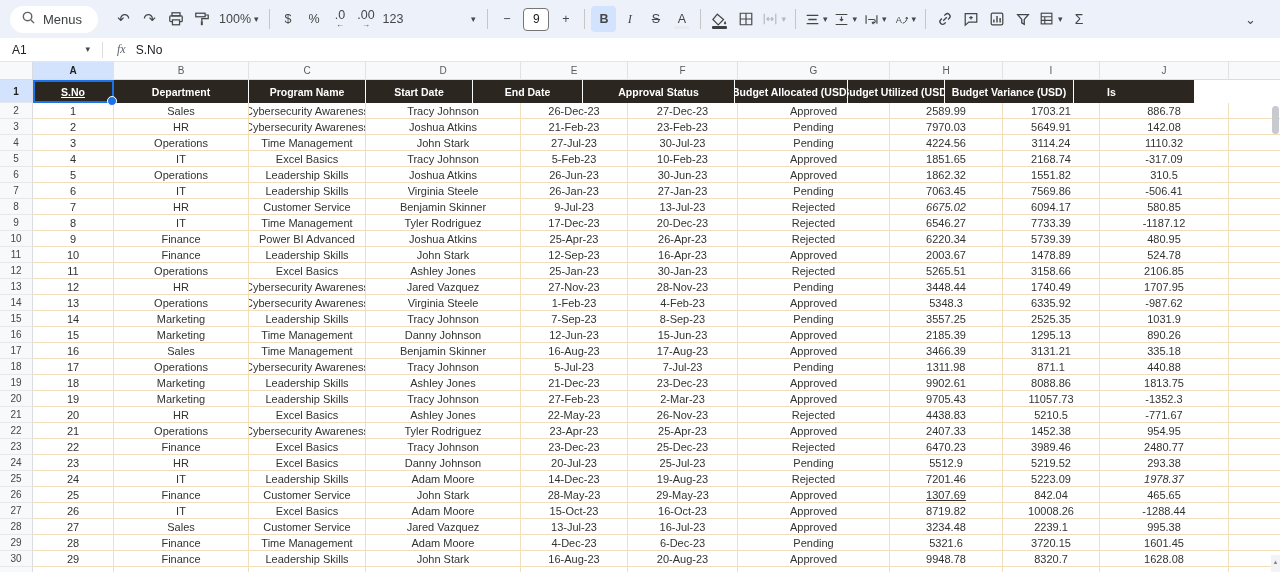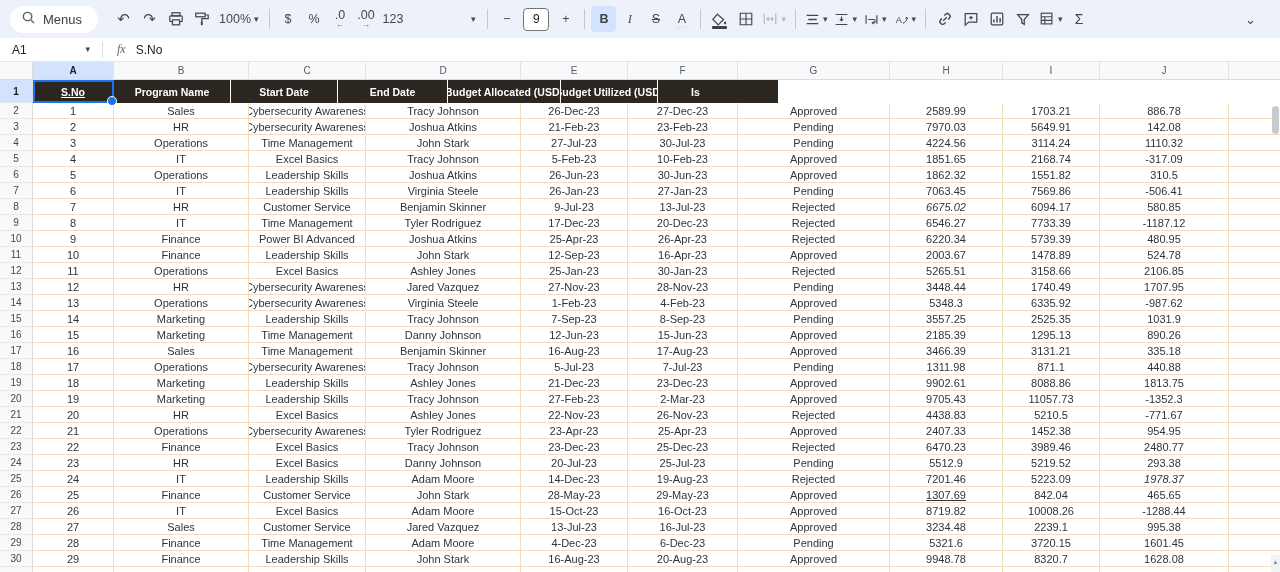--- a/index.html
+++ b/index.html
@@ -262,25 +262,28 @@
       <div class="letter" style="width: 110px; height: 18px;">F</div>
       <div class="letter" style="width: 152px; height: 18px;">G</div>
       <div class="letter" style="width: 113px; height: 18px;">H</div>
       <div class="letter" style="width: 97px; height: 18px;">I</div>
       <div class="letter" style="width: 129px; height: 18px;">J</div>
       <div class="letter" style="width: 120px; height: 18px;"></div>
     </div>
   <div class="row" id="header-row">
       <div class="gut selrow" style="height: 23px;">1</div>
       <div class="hcell underlined" style="width: 81px; height: 23px;">S.No</div>
+      <div class="hcell" style="width: 135px; height: 23px;">Department</div>
       <div class="hcell" style="width: 117px; height: 23px;">Program Name</div>
       <div class="hcell" style="width: 107px; height: 23px;">Start Date</div>
       <div class="hcell" style="width: 110px; height: 23px;">End Date</div>
+      <div class="hcell" style="width: 152px; height: 23px;">Approval Status</div>
       <div class="hcell" style="width: 113px; height: 23px;">Budget Allocated (USD)</div>
       <div class="hcell" style="width: 97px; height: 23px;">Budget Utilized (USD)</div>
+      <div class="hcell" style="width: 129px; height: 23px;">Budget Variance (USD)</div>
       <div class="hcell partial" style="width: 120px; height: 23px;">Is</div>
     </div>
   <div id="rows-container">
       <div class="row">
         <div class="gut" style="height: 16px;">2</div>
         <div class="dcell" style="width: 81px; height: 16px;">1</div>
         <div class="dcell" style="width: 135px; height: 16px;">Sales</div>
         <div class="dcell" style="width: 117px; height: 16px;">Cybersecurity Awareness</div>
         <div class="dcell" style="width: 155px; height: 16px;">Tracy Johnson</div>
         <div class="dcell" style="width: 107px; height: 16px;">26-Dec-23</div>
@@ -542,21 +545,21 @@
         <div class="dcell" style="width: 97px; height: 16px;">11057.73</div>
         <div class="dcell" style="width: 129px; height: 16px;">-1352.3</div>
         <div class="dcell kcol" style="width: 120px; height: 16px;"></div>
       </div>
       <div class="row">
         <div class="gut" style="height: 16px;">21</div>
         <div class="dcell" style="width: 81px; height: 16px;">20</div>
         <div class="dcell" style="width: 135px; height: 16px;">HR</div>
         <div class="dcell" style="width: 117px; height: 16px;">Excel Basics</div>
         <div class="dcell" style="width: 155px; height: 16px;">Ashley Jones</div>
-        <div class="dcell" style="width: 107px; height: 16px;">22-Nov-23</div>
+        <div class="dcell" style="width: 107px; height: 16px;">22-May-23</div>
         <div class="dcell" style="width: 110px; height: 16px;">26-Nov-23</div>
         <div class="dcell" style="width: 152px; height: 16px;">Rejected</div>
         <div class="dcell" style="width: 113px; height: 16px;">4438.83</div>
         <div class="dcell" style="width: 97px; height: 16px;">5210.5</div>
         <div class="dcell" style="width: 129px; height: 16px;">-771.67</div>
         <div class="dcell kcol" style="width: 120px; height: 16px;"></div>
       </div>
       <div class="row">
         <div class="gut" style="height: 16px;">22</div>
         <div class="dcell" style="width: 81px; height: 16px;">21</div>

